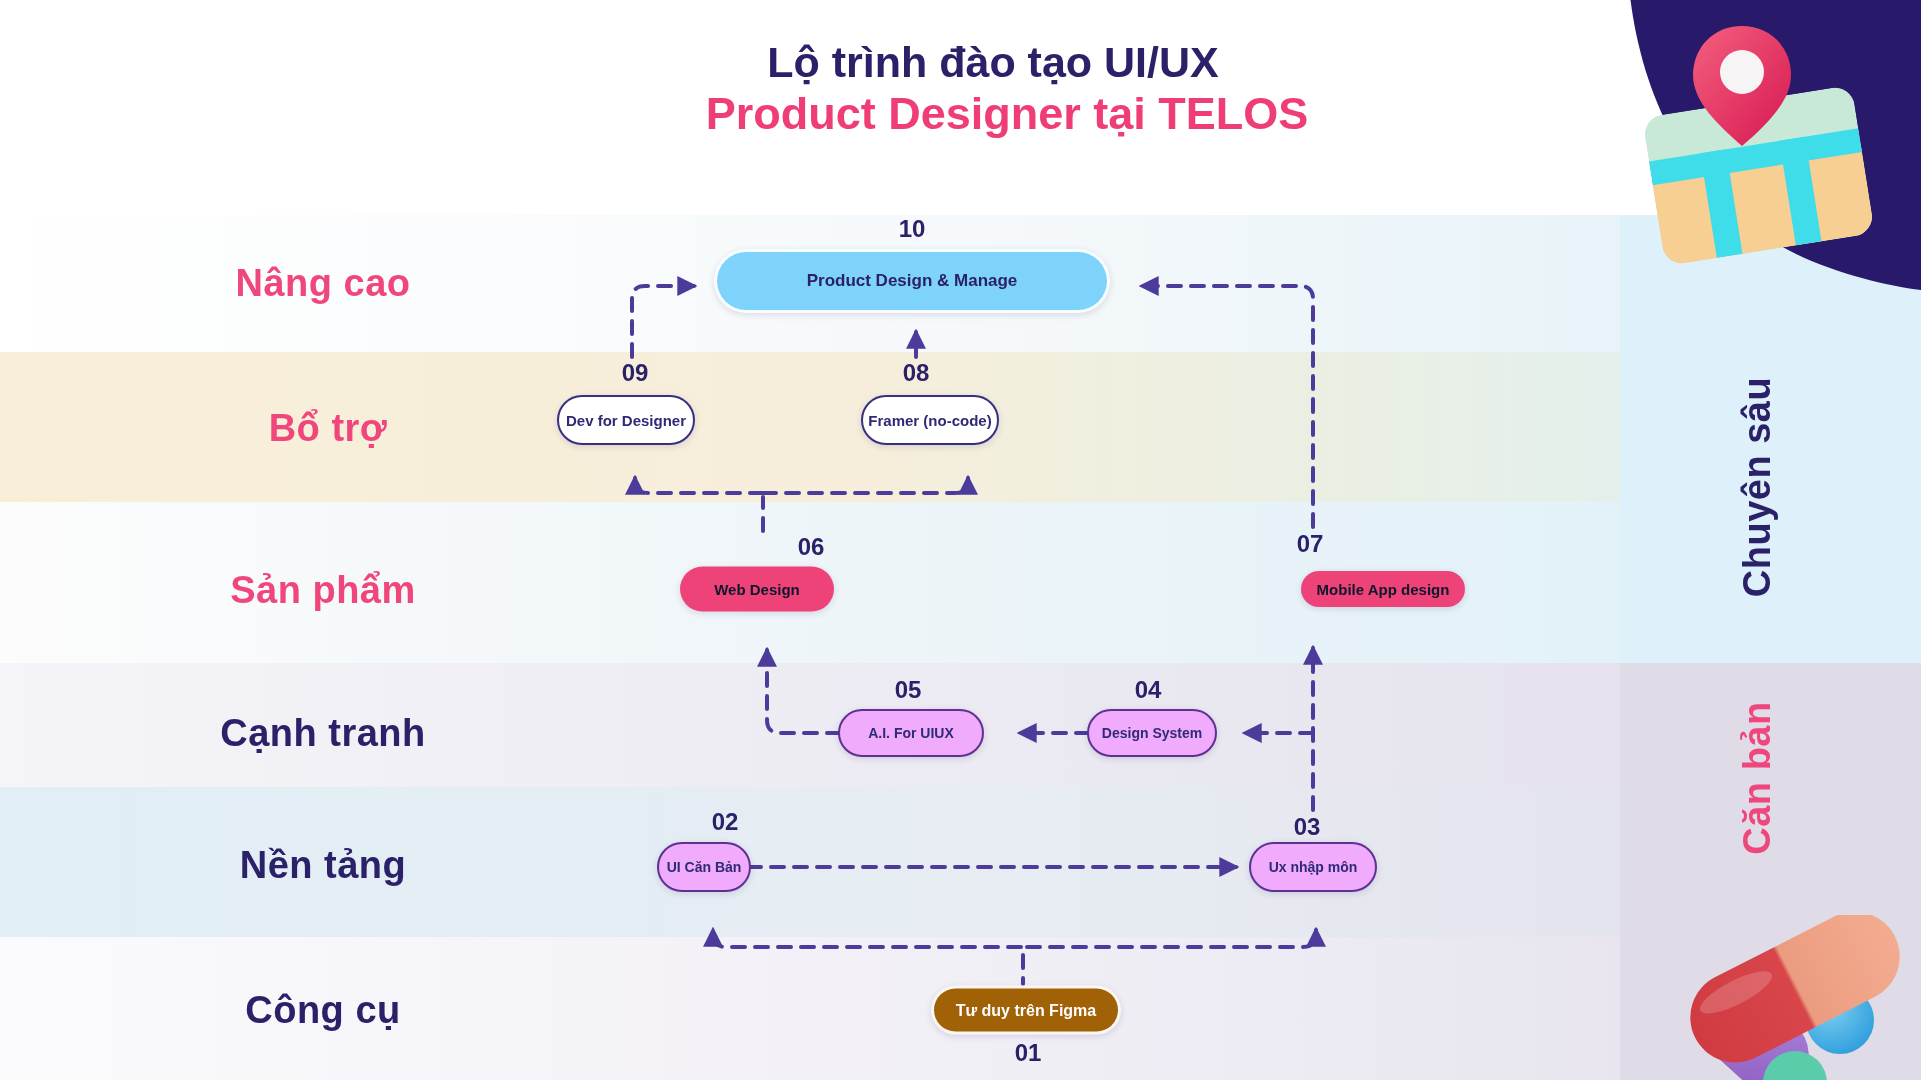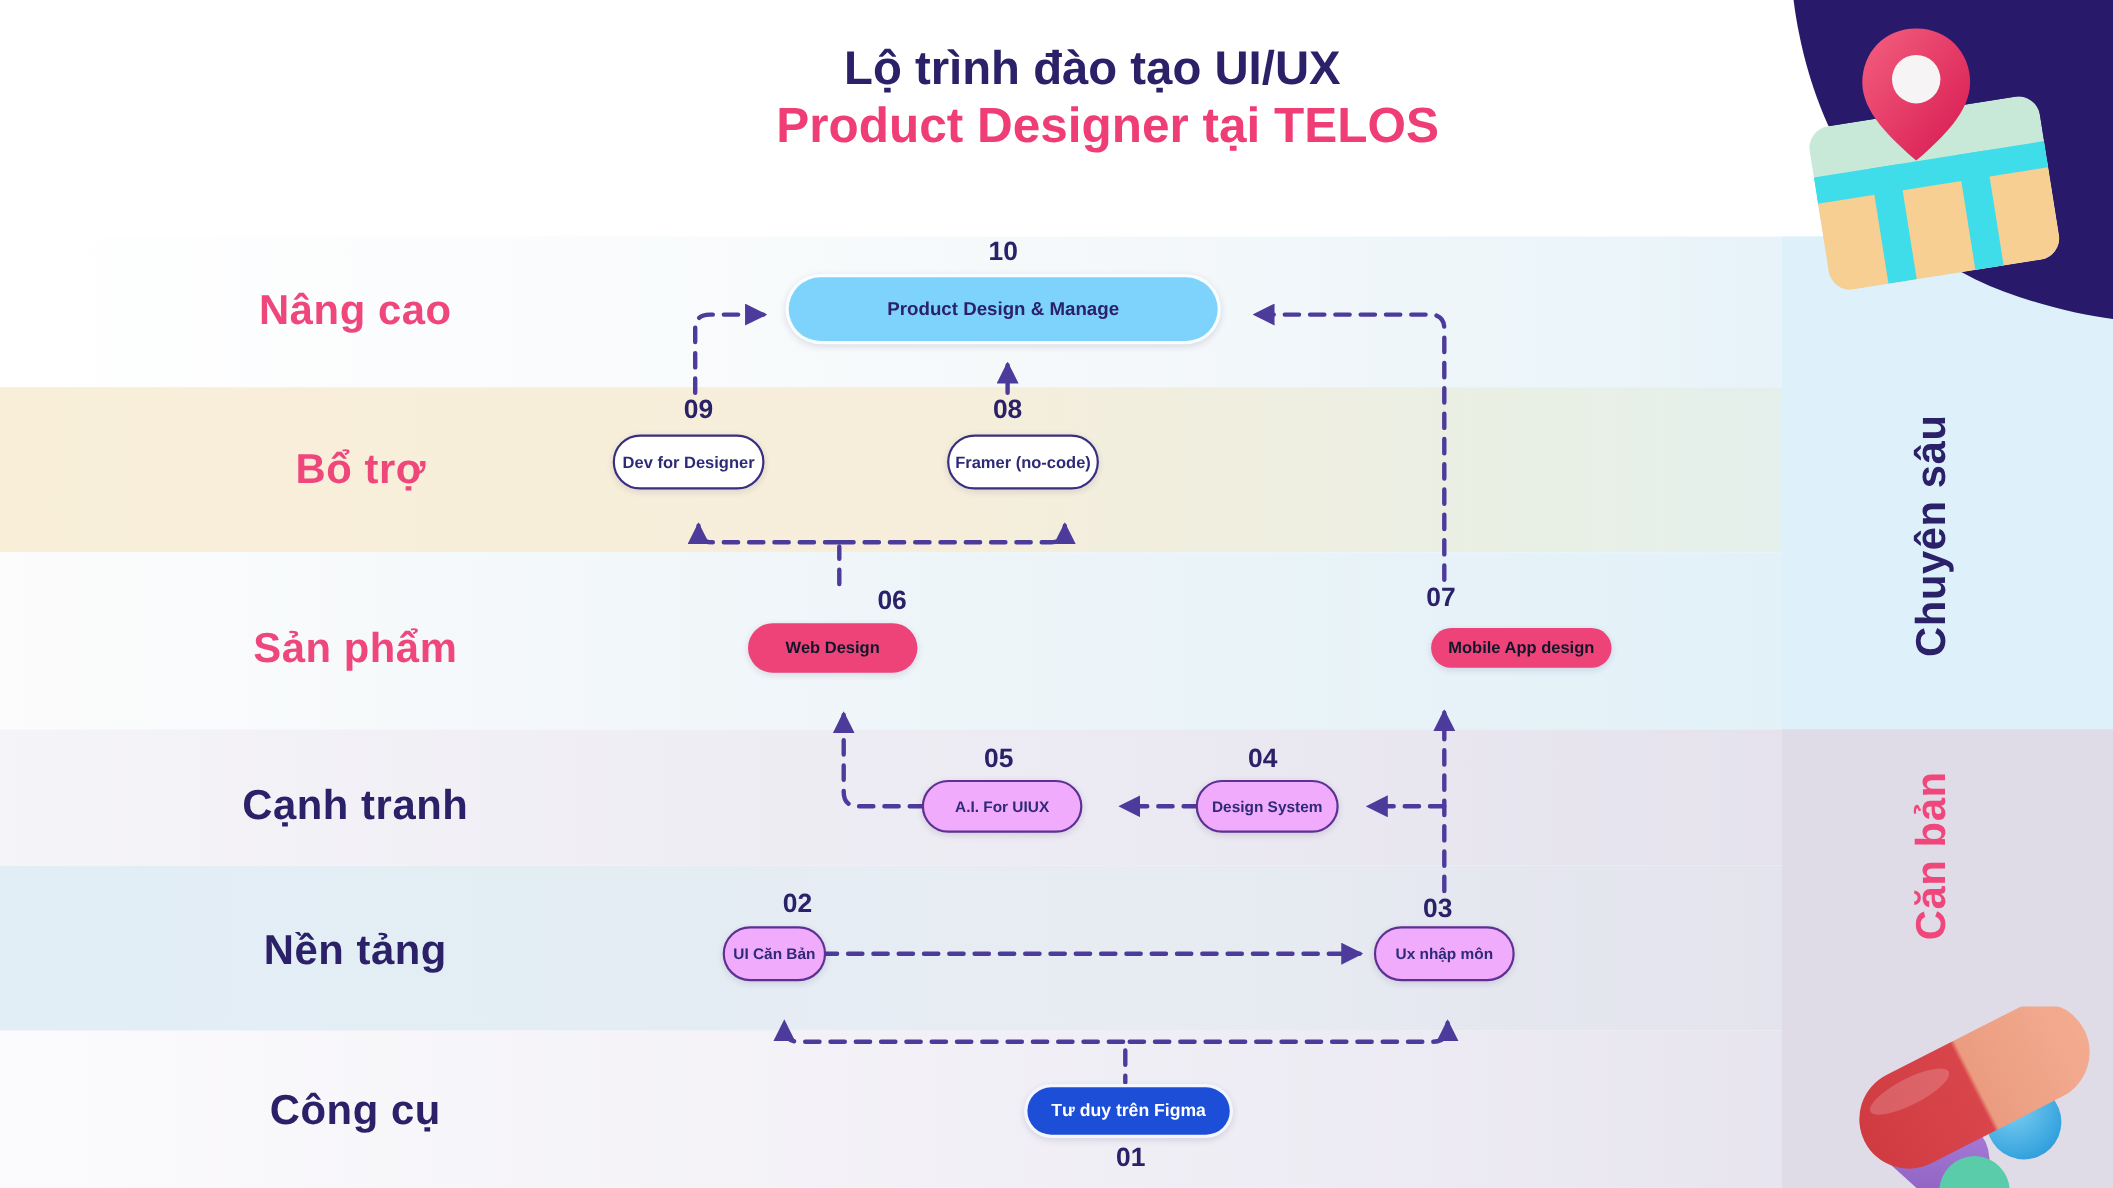--- a/index.html
+++ b/index.html
@@ -9,21 +9,21 @@
   .panel{position:absolute;}
   .row-label{position:absolute;transform:translate(-50%,-50%);font-weight:800;font-size:38px;white-space:nowrap;letter-spacing:.5px;}
   .row-pink{color:#ef477c;} .row-navy{color:#2b2168;}
   .side-label{position:absolute;transform:translate(-50%,-50%) rotate(-90deg);font-weight:800;font-size:38px;white-space:nowrap;letter-spacing:.5px;}
   .pill{position:absolute;transform:translate(-50%,-50%);display:flex;align-items:center;justify-content:center;
         border-radius:999px;white-space:nowrap;box-shadow:0 2px 7px rgba(40,30,90,.14);}
   .p-blue{background:#7dd3fc;color:#2b2168;font-size:17px;font-weight:800;border:3px solid rgba(255,255,255,.95);}
   .p-white{background:#ffffff;color:#2f2a78;font-size:15px;font-weight:600;border:2px solid #382f80;}
   .p-pink{background:#ee4379;color:#0f172a;font-size:15px;font-weight:700;}
   .p-yellow{background:#f0abfc;color:#2f2a78;font-size:14px;font-weight:600;border:2px solid #5c3191;}
-  .p-navy{background:#1d4ed8;color:#ffffff;font-size:16px;font-weight:700;border:3px solid rgba(255,255,255,.95);}
+  .p-navy{background:#a16207;color:#ffffff;font-size:16px;font-weight:700;border:3px solid rgba(255,255,255,.95);}
   .num{position:absolute;transform:translate(-50%,-50%);font-weight:800;font-size:24px;color:#2b2168;}
   .title{position:absolute;left:962px;transform:translateX(-50%);text-align:center;white-space:nowrap;}
   #t1{top:38px;font-size:43px;font-weight:800;color:#2b2168;margin-left:31px;}
   #t2{top:88px;font-size:45px;font-weight:800;color:#ef3d76;margin-left:45px;}
   svg{position:absolute;}
 </style>
 </head>
 <body>
 
 <div class="band" style="top:215px;height:137px;background:linear-gradient(90deg,#ffffff 0%,#f4f8fa 55%,#e7f3f9 85%,#def1fa 100%);"></div>

